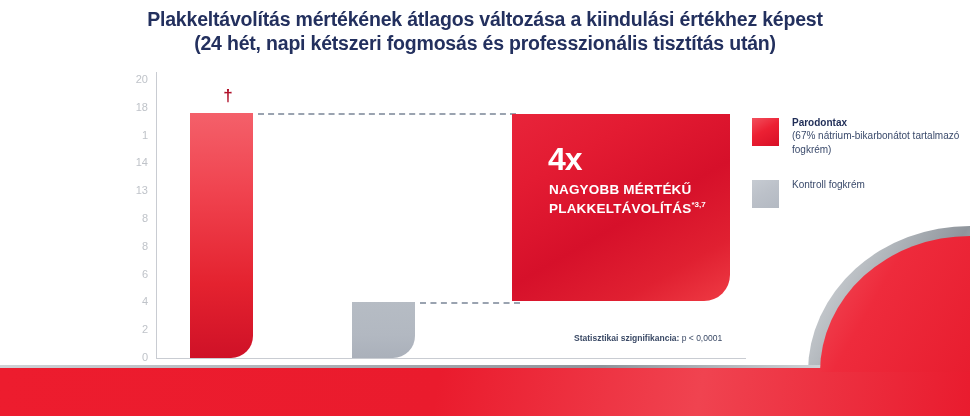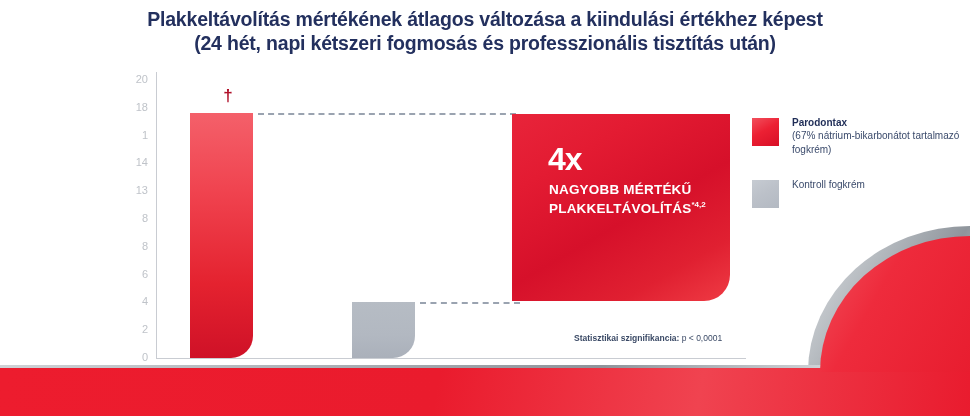--- a/index.html
+++ b/index.html
@@ -159,21 +159,21 @@
 
   <div class="bar" id="bar-parodontax" style="top: 105.36px; height: 244.64px;"></div>
   <div class="bar" id="bar-control" style="top: 294.4px; height: 55.6px;"></div>
 
   <div class="dashed" id="dash-top" style="top: 105.36px;"></div>
   <div class="dashed" id="dash-bottom" style="top: 294.4px;"></div>
 
   <div id="callout">
     <div id="callout-multiplier">4x</div>
     <div id="callout-line1">NAGYOBB MÉRTÉKŰ</div>
-    <div id="callout-line2"><span>PLAKKELTÁVOLÍTÁS</span><span id="callout-sup">*4,2</span></div>
+    <div id="callout-line2"><span>PLAKKELTÁVOLÍTÁS</span><span id="callout-sup">*3,7</span></div>
   </div>
 
   <div id="significance"><b>Statisztikai szignifikancia:</b> <span>p &lt; 0,0001</span></div>
 </div>
 
 <div id="legend">
   <div class="legend-row">
     <div class="legend-swatch" id="legend-swatch-parodontax"></div>
     <div class="legend-text">
       <span class="legend-title">Parodontax</span>

